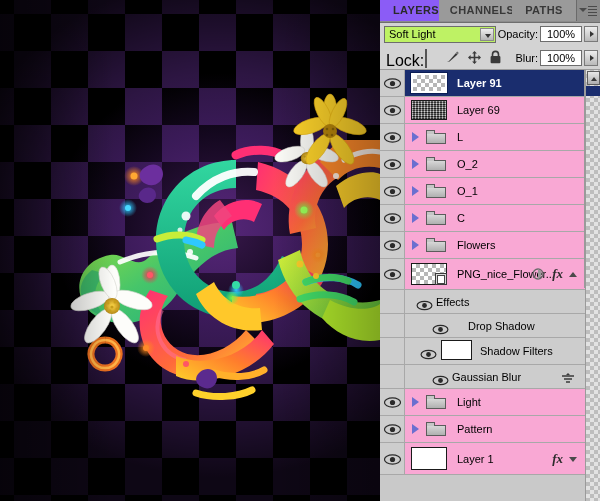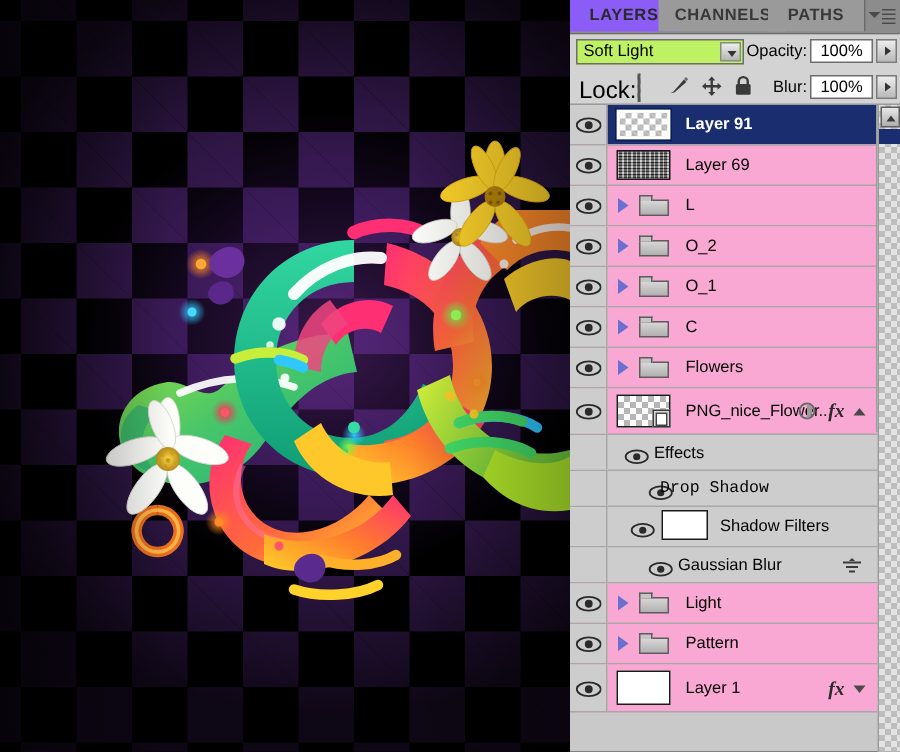--- a/index.html
+++ b/index.html
@@ -557,21 +557,21 @@
               </svg></span>
           <span class="subname" style="left:56px;">Effects</span>
         </div>
 
         <div class="row sub">
           <div class="eyecell"></div>
           <span class="subeye" style="left:52px;"><svg width="17" height="11" viewBox="0 0 17 11">
                 <ellipse cx="8.5" cy="5.5" rx="7.4" ry="4.2" fill="none" stroke="#2a2a2a" stroke-width="1.2"></ellipse>
                 <circle cx="8.5" cy="5.5" r="2.4" fill="#2a2a2a"></circle>
               </svg></span>
-          <span class="subname" style="left:60px;font-family:Liberation Mono, monospace;">Drop Shadow</span>
+          <span class="subname" style="left:88px;">Drop Shadow</span>
         </div>
 
         <div class="row sub" style="height:27px;">
           <div class="eyecell"></div>
           <span class="subeye" style="left:40px;"><svg width="17" height="11" viewBox="0 0 17 11">
                 <ellipse cx="8.5" cy="5.5" rx="7.4" ry="4.2" fill="none" stroke="#2a2a2a" stroke-width="1.2"></ellipse>
                 <circle cx="8.5" cy="5.5" r="2.4" fill="#2a2a2a"></circle>
               </svg></span>
           <span class="sfthumb"></span>
           <span class="subname" style="left:100px;">Shadow Filters</span>

